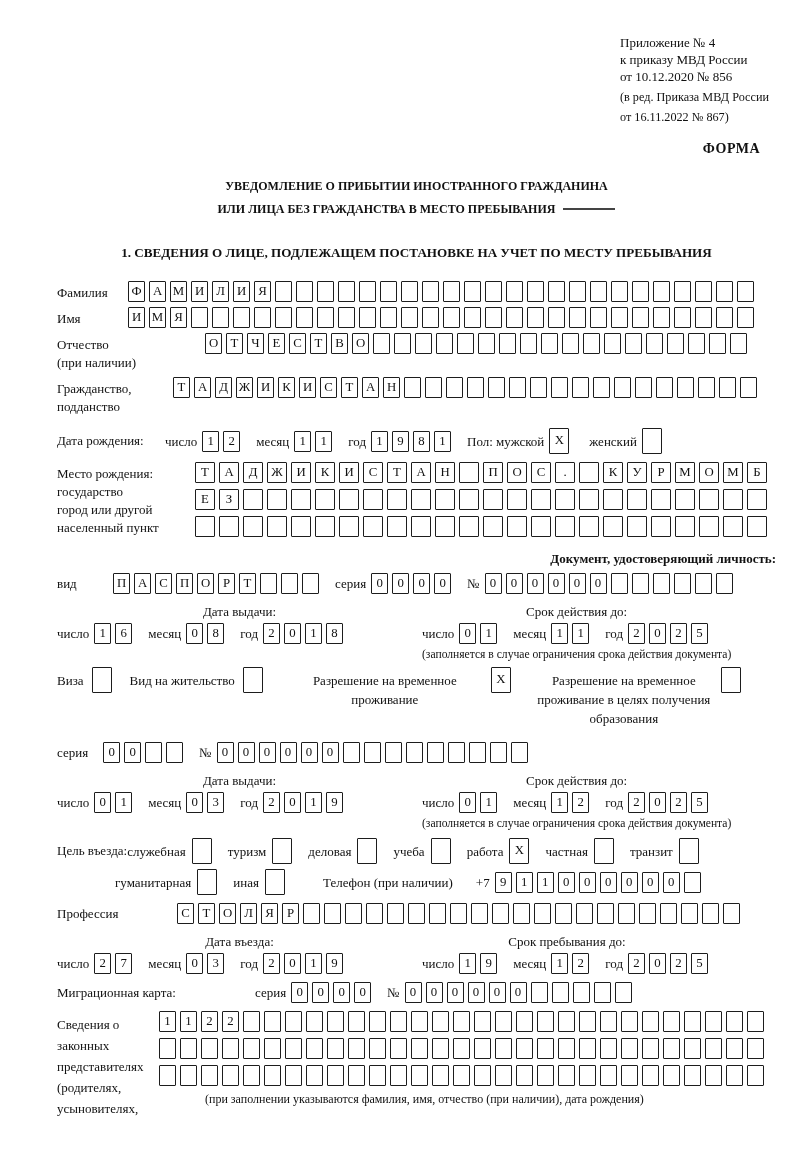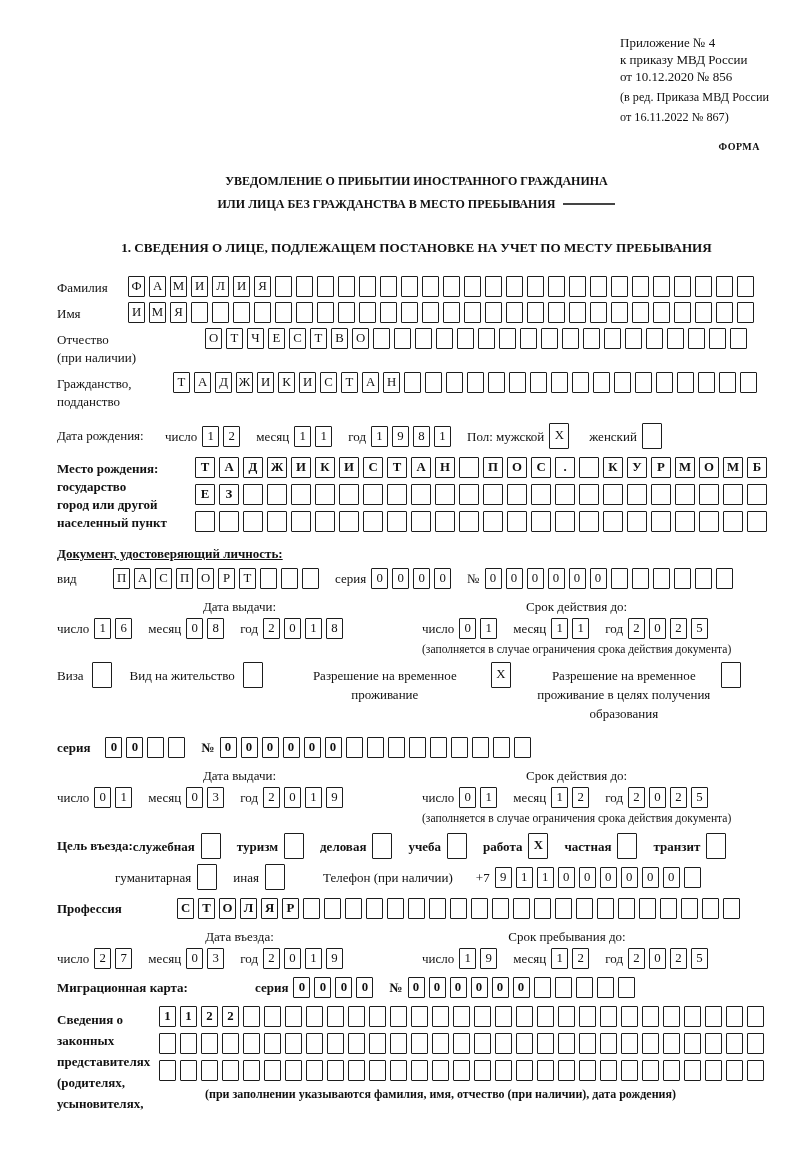--- a/index.html
+++ b/index.html
@@ -3,21 +3,21 @@
 <meta charset="utf-8">
 <style>
   html,body{margin:0;padding:0;background:#fff;}
   body{width:800px;height:1163px;overflow:hidden;color:#111;
        font-family:"Liberation Serif","DejaVu Serif",serif;font-size:13px;}
   .page{padding:34px 24px 0 57px;box-sizing:border-box;}
 
   
   .hdr{margin-left:563px;width:215px;line-height:17px;}
   .hdr .sub{font-size:12.2px;margin-top:4px;line-height:16px;}
-  .forma{margin-top:16px;text-align:right;padding-right:16px;font-weight:bold;font-size:10px;letter-spacing:.5px;}
+  .forma{margin-top:16px;text-align:right;padding-right:16px;font-weight:bold;font-size:14px;letter-spacing:.5px;}
 
   
   .title{margin-top:18px;text-align:center;font-weight:bold;font-size:12px;line-height:23px;}
   .uline{display:inline-block;width:52px;border-bottom:2.4px solid #444;margin-left:8px;transform:translateY(-3px);}
   .sec1{margin-top:24px;text-align:center;font-weight:bold;font-size:13.1px;}
 
   
   .frow{display:flex;align-items:flex-start;margin-bottom:5px;}
   .lbl{line-height:18px;padding-top:3px;flex:none;}
   .stack>.boxes{margin-bottom:6px;display:flex;}
@@ -31,35 +31,35 @@
   .dl.first{margin-left:0;}
 
   
   .dates-row{display:flex;margin:10px 0 4px 0;}
   .dgroup{display:flex;flex-direction:column;}
   .dgroup.left{width:365px;}
   .dg-title{text-align:center;margin-bottom:3px;}
   .dg-line{display:flex;align-items:center;}
   .dg-note{font-size:11.6px;margin-top:4px;text-align:center;white-space:nowrap;}
 
-  .center-bold{text-align:left;font-weight:bold;margin:8px 0 6px 0;text-decoration:underline;}
+  .center-bold{text-align:right;font-weight:bold;margin:8px 0 6px 0;}
 
   
   .permit-opts{display:flex;align-items:flex-start;margin:6px 0 14px 0;}
   .popt{display:flex;align-items:flex-start;margin-right:14px;}
   .popt .plabel{line-height:19px;padding-top:4px;}
   .popt .plabel.c2{max-width:196px;text-align:center;}
   .popt .plabel.c3{max-width:178px;text-align:center;}
   .popt .boxes{margin-left:8px;}
 
   .opt-pair{display:flex;align-items:center;margin-right:12px;}
   .opt-pair .olabel{margin-right:6px;line-height:21px;}
   .rep-note{margin-top:4px;margin-left:110px;font-size:12px;}
 
-  .mt8{margin-top:8px;font-weight:bold;} .mt12{margin-top:12px;} .mt20{margin-top:20px;}
+  .mt8{margin-top:8px;} .mt12{margin-top:12px;} .mt20{margin-top:20px;}
 </style>
 </head>
 <body>
 
 <div class="page">
 
   <div class="hdr">
     <div>Приложение № 4</div>
     <div>к приказу МВД России</div>
     <div>от 10.12.2020 № 856</div>

